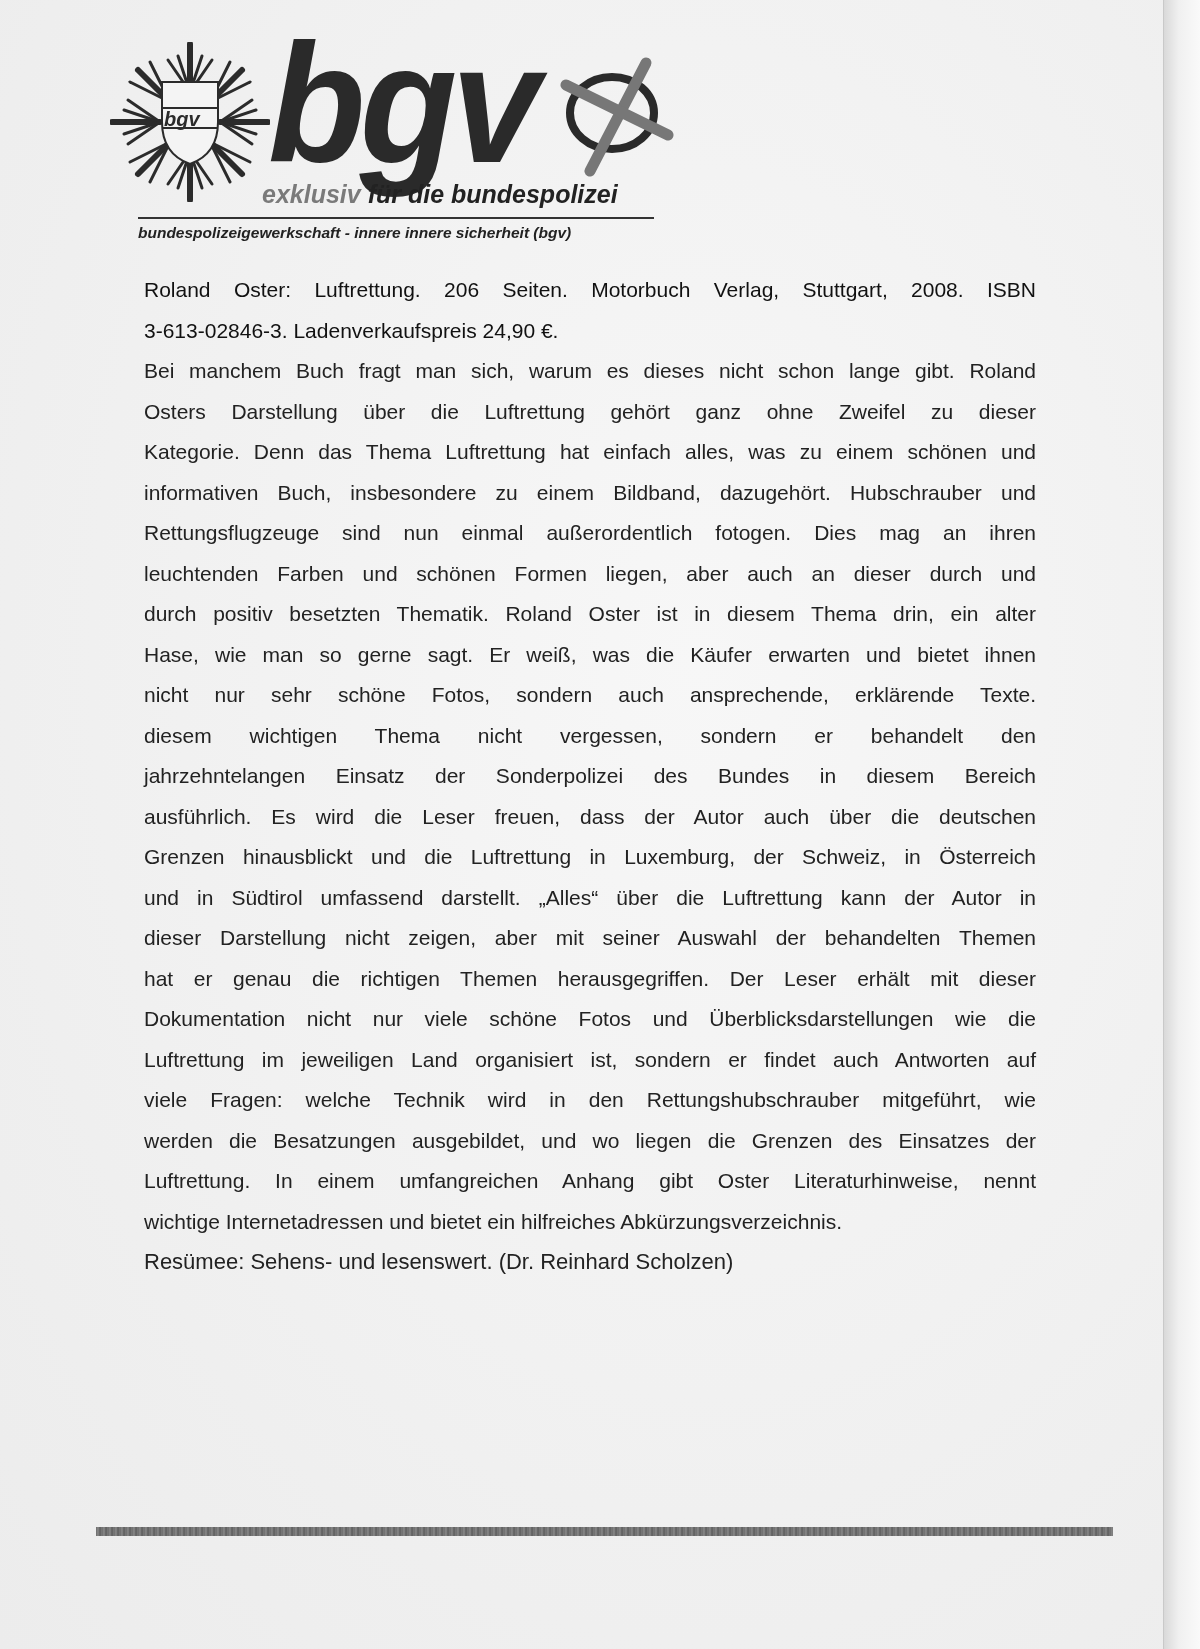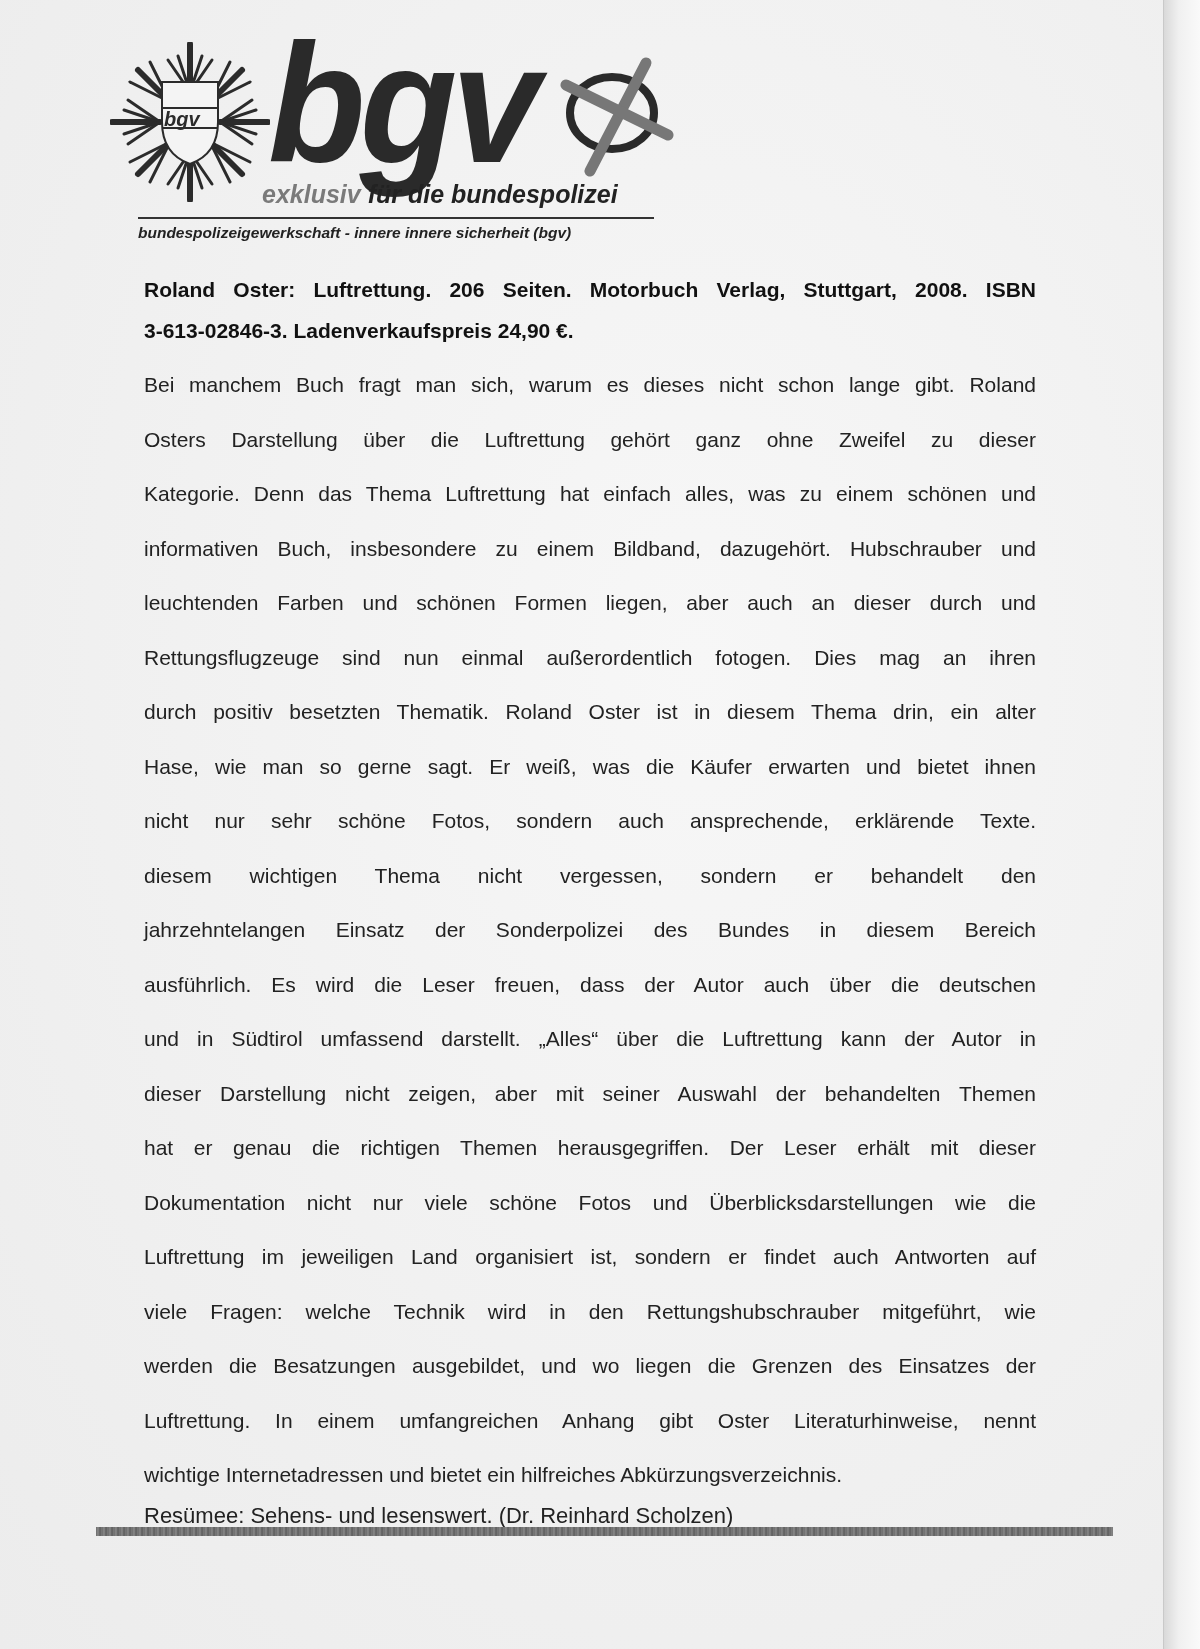--- a/index.html
+++ b/index.html
@@ -37,28 +37,28 @@
     background: #333;
   }
   .tagline {
     position: absolute; left: 138px; top: 224px;
     font-size: 15.5px; font-weight: bold; font-style: italic; color: #222; white-space: nowrap;
   }
   .article {
     position: absolute; left: 144px; top: 270px; width: 892px;
   }
   .biblio {
-    font-size: 21px; font-weight: bold; line-height: 40.5px; color: #111;
+    font-size: 21px; font-weight: normal; line-height: 40.5px; color: #111;
     text-align: justify;
   }
   .body {
     font-size: 21px; line-height: 40.5px; color: #222; text-align: justify;
     margin-top: 0;
   }
-  .body .line { display: block; text-align: justify; text-align-last: justify; white-space: nowrap; margin-top: 14px; }
+  .body .line { display: block; text-align: justify; text-align-last: justify; white-space: nowrap; }
   .body .line.last { text-align-last: left; }
   .resume { font-size: 22px; line-height: 40.5px; color: #222; }
   .footer-bar {
     position: absolute; left: 96px; top: 1527px; width: 1017px; height: 9px;
     background: repeating-linear-gradient(90deg, #6a6a6a 0, #8a8a8a 2px, #5c5c5c 4px, #7d7d7d 6px);
   }
 </style>
 </head>
 <body>
 
@@ -128,28 +128,29 @@
   <div class="article">
     <div class="biblio">
       <span class="line" style="display:block;text-align-last:justify;white-space:nowrap;">Roland Oster: Luftrettung. 206 Seiten. Motorbuch Verlag, Stuttgart, 2008. ISBN</span>
       <span class="line" style="display:block;white-space:nowrap;">3-613-02846-3. Ladenverkaufspreis 24,90 €.</span>
     </div>
     <div class="body">
       <span class="line">Bei manchem Buch fragt man sich, warum es dieses nicht schon lange gibt. Roland</span>
       <span class="line">Osters Darstellung über die Luftrettung gehört ganz ohne Zweifel zu dieser</span>
       <span class="line">Kategorie. Denn das Thema Luftrettung hat einfach alles, was zu einem schönen und</span>
       <span class="line">informativen Buch, insbesondere zu einem Bildband, dazugehört. Hubschrauber und</span>
+      <span class="line">Rettungsflugzeuge sind nun einmal außerordentlich fotogen. Dies mag an ihren</span>
       <span class="line">leuchtenden Farben und schönen Formen liegen, aber auch an dieser durch und</span>
-      <span class="line">Rettungsflugzeuge sind nun einmal außerordentlich fotogen. Dies mag an ihren</span>
       <span class="line">durch positiv besetzten Thematik. Roland Oster ist in diesem Thema drin, ein alter</span>
       <span class="line">Hase, wie man so gerne sagt. Er weiß, was die Käufer erwarten und bietet ihnen</span>
       <span class="line">nicht nur sehr schöne Fotos, sondern auch ansprechende, erklärende Texte.</span>
       <span class="line">diesem wichtigen Thema nicht vergessen, sondern er behandelt den</span>
       <span class="line">jahrzehntelangen Einsatz der Sonderpolizei des Bundes in diesem Bereich</span>
       <span class="line">ausführlich. Es wird die Leser freuen, dass der Autor auch über die deutschen</span>
+      <span class="line">Grenzen hinausblickt und die Luftrettung in Luxemburg, der Schweiz, in Österreich</span>
       <span class="line">und in Südtirol umfassend darstellt. „Alles“ über die Luftrettung kann der Autor in</span>
       <span class="line">dieser Darstellung nicht zeigen, aber mit seiner Auswahl der behandelten Themen</span>
       <span class="line">hat er genau die richtigen Themen herausgegriffen. Der Leser erhält mit dieser</span>
       <span class="line">Dokumentation nicht nur viele schöne Fotos und Überblicksdarstellungen wie die</span>
       <span class="line">Luftrettung im jeweiligen Land organisiert ist, sondern er findet auch Antworten auf</span>
       <span class="line">viele Fragen: welche Technik wird in den Rettungshubschrauber mitgeführt, wie</span>
       <span class="line">werden die Besatzungen ausgebildet, und wo liegen die Grenzen des Einsatzes der</span>
       <span class="line">Luftrettung. In einem umfangreichen Anhang gibt Oster Literaturhinweise, nennt</span>
       <span class="line last">wichtige Internetadressen und bietet ein hilfreiches Abkürzungsverzeichnis.</span>
     </div>

